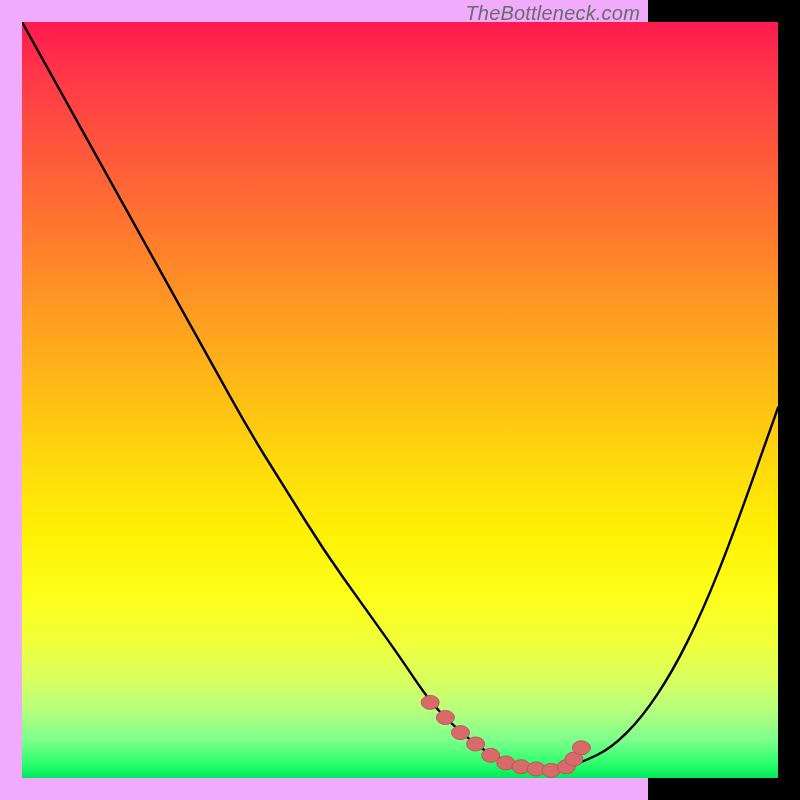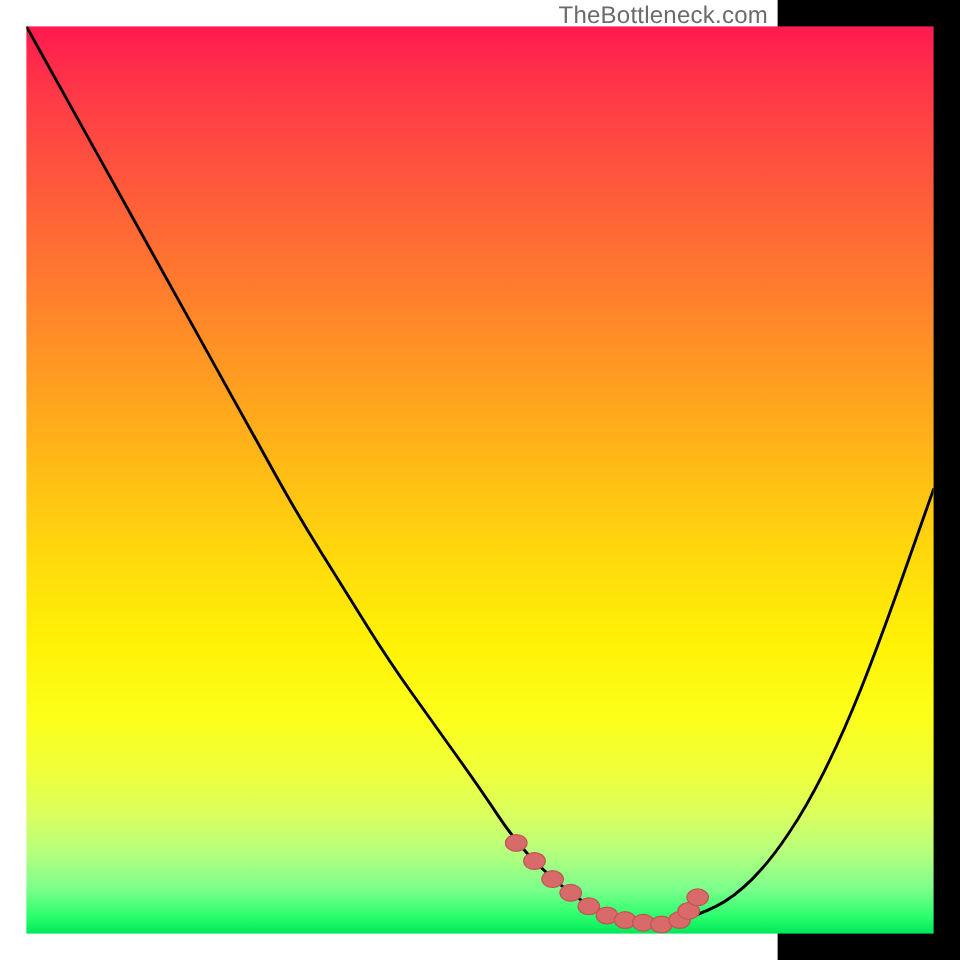--- a/index.html
+++ b/index.html
@@ -8,21 +8,22 @@
     width: 800px;
     height: 800px;
     background: #000;
     overflow: hidden;
     font-family: Arial, Helvetica, sans-serif;
   }
   .frame {
     position: relative;
     width: 648px;
     height: 800px;
-    background: #ffffff;
+    background: #f0abfc;
+    font-style: italic;
   }
   .plot-area {
     position: absolute;
     left: 22px;
     top: 22px;
     width: 756px;
     height: 756px;
     background: linear-gradient(to bottom,
       #ff1a4f 0%,
       #ff3b47 8%,

